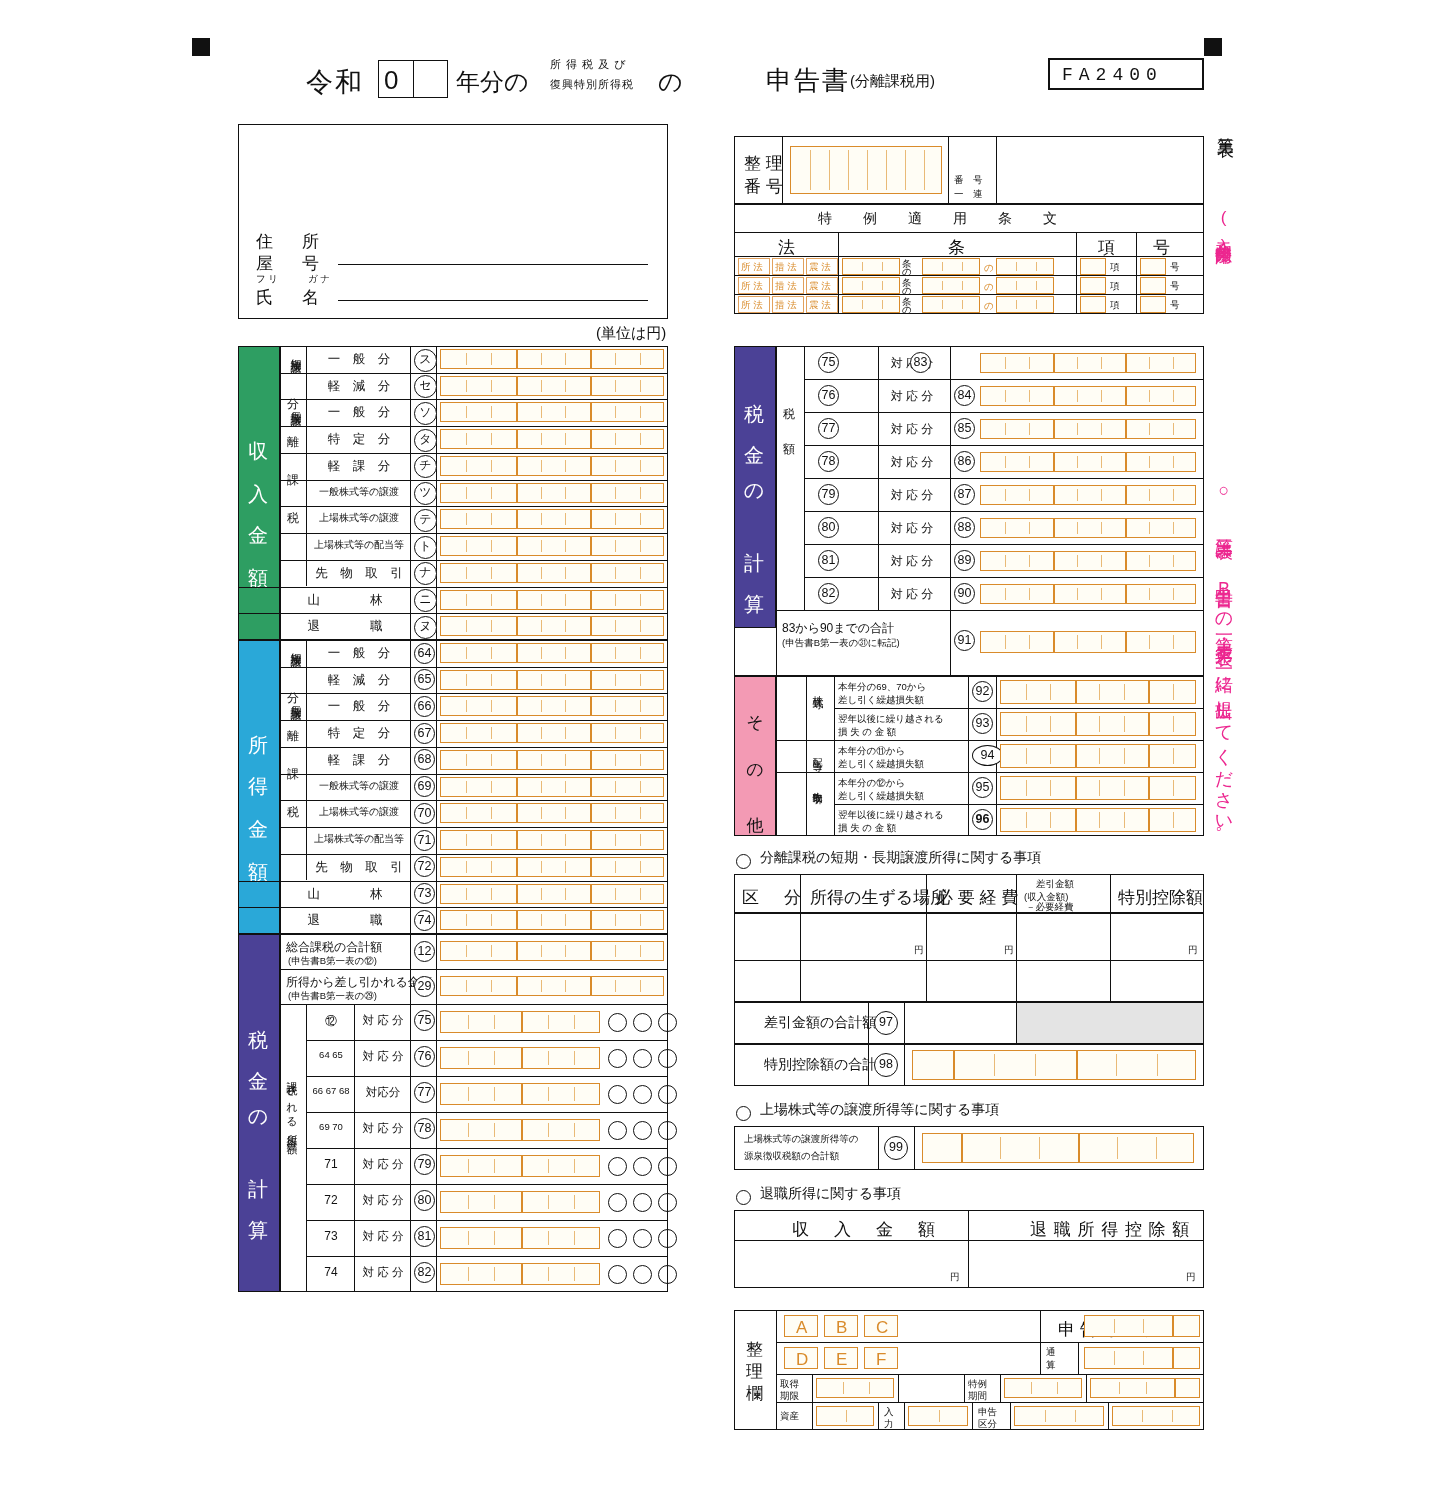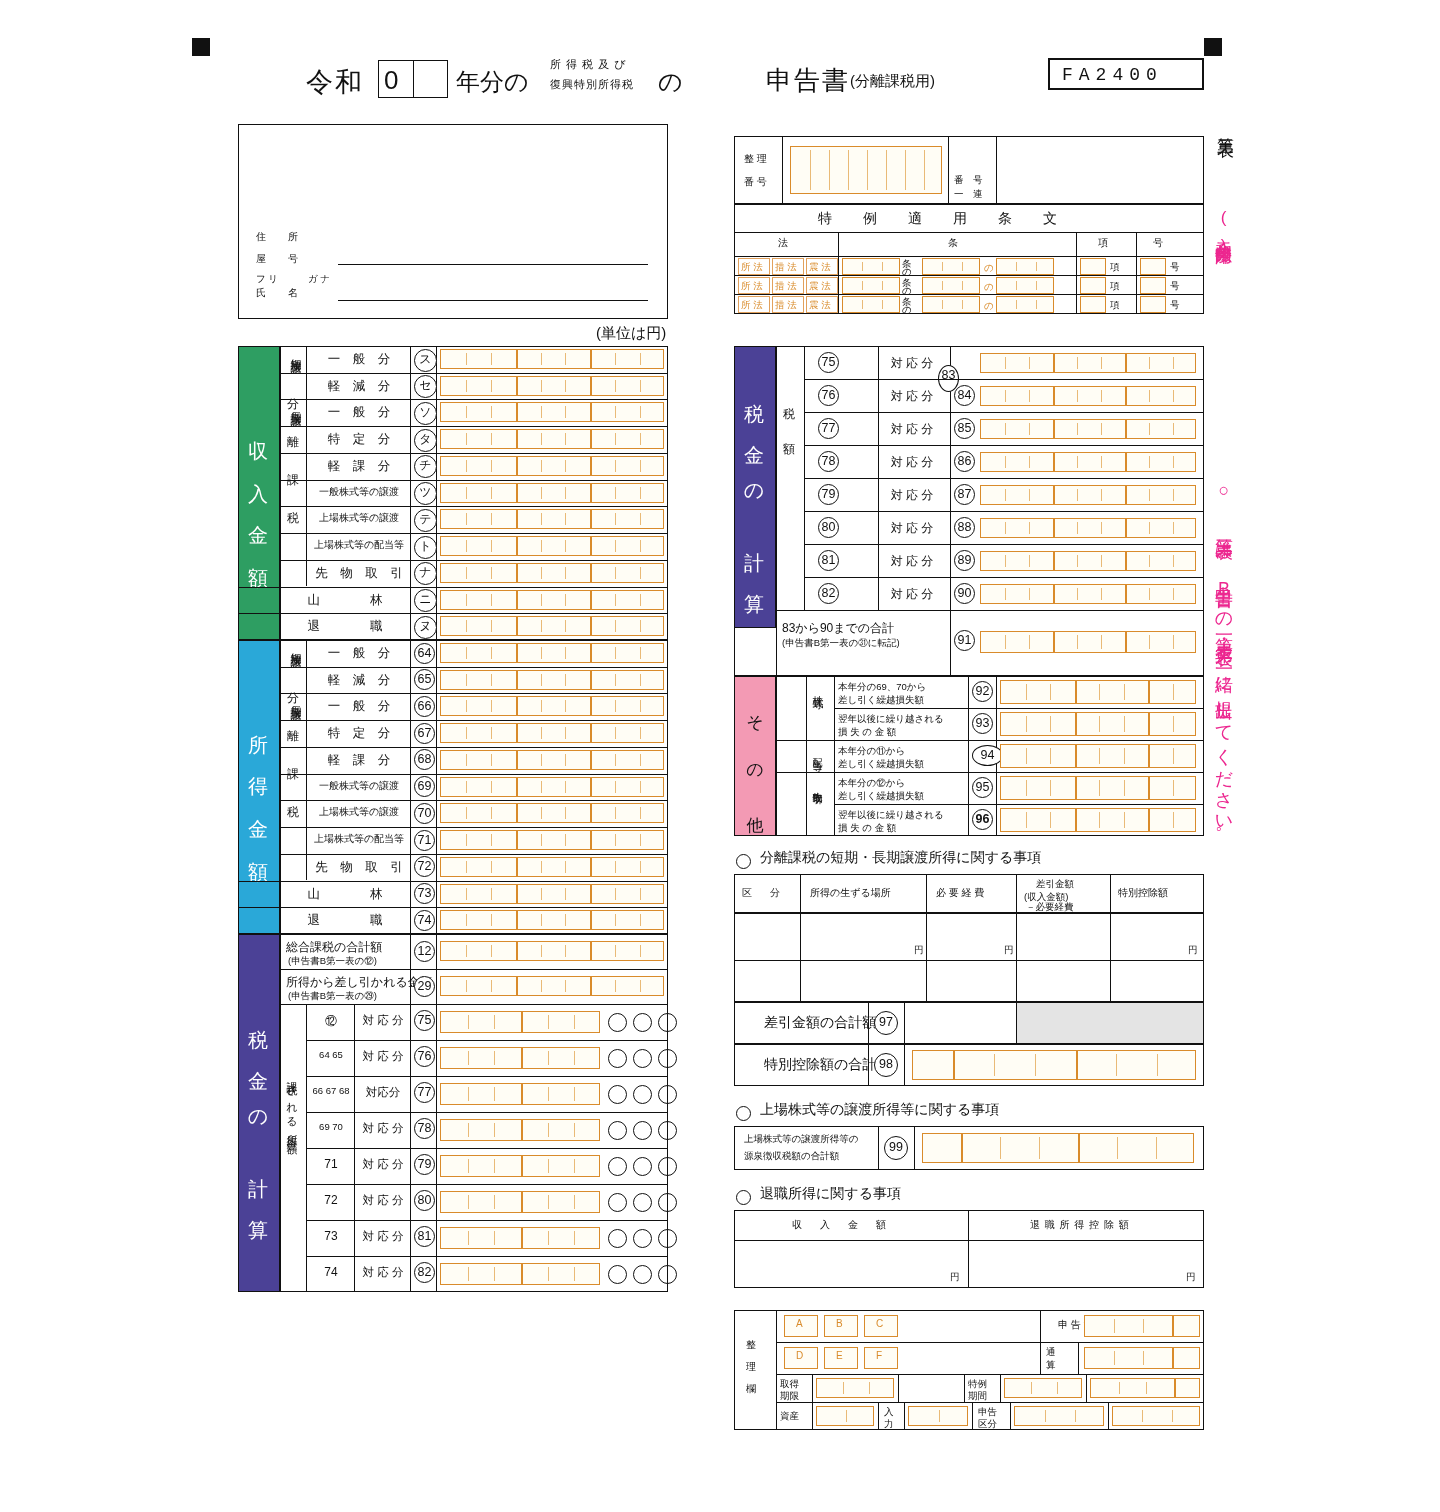--- a/index.html
+++ b/index.html
@@ -15,21 +15,21 @@
   .v{writing-mode:vertical-rl;text-orientation:upright;white-space:nowrap;}
   .box{position:absolute;box-sizing:border-box;border:1px solid #111;}
   .corner{position:absolute;width:18px;height:18px;background:#111;}
   .cellrow{position:absolute;box-sizing:border-box;border:1px solid #d98b2b;background:#fffdf5;}
   .cellrow .seg{position:absolute;top:3px;bottom:3px;width:1px;background:#e9ba77;}
   .cellrow .segb{position:absolute;top:0;bottom:0;width:1.5px;background:#d98b2b;}
   .circ{position:absolute;width:21px;height:21px;border:1.6px solid #111;border-radius:50%;
         font-size:12px;line-height:19px;text-align:center;background:#fff;}
   .num{position:absolute;border:1.4px solid #111;border-radius:50%;
        font-size:12.5px;text-align:center;background:#fff;box-sizing:border-box;}
-  .sm{font-size:10px;}
+  .sm{font-size:17px;}
   .xs{font-size:9.5px;}
   .hdrband{position:absolute;box-sizing:border-box;border:1px solid #111;color:#fff;
     display:flex;align-items:center;justify-content:center;}
   .hdrband span{writing-mode:vertical-rl;text-orientation:upright;font-size:20px;letter-spacing:10px;}
   .zeros{position:absolute;display:flex;gap:6px;}
   .zeros i{display:block;width:17px;height:17px;border:1.6px solid #111;border-radius:50%;}
   .hline{position:absolute;background:#111;height:1px;}
   .vline{position:absolute;background:#111;width:1px;}
   .side{position:absolute;color:#ec268f;}
   .ocirc{position:absolute;width:13px;height:13px;border:1.5px solid #111;border-radius:50%;}
@@ -835,21 +835,21 @@
         <div class="seg" style="left: 107px;"></div>
         <div class="seg" style="left: 133px;"></div>
       </div>
       <div class="zeros" style="left:430px;top:1237px;">
         <i></i>
         <i></i>
         <i></i>
       </div>
       <div class="num" style="left:640px;top:324px;width:21px;height:21px;line-height:19px;">75</div>
       <div class="t" style="left:704px;top:327px;width:60px;text-align:center;font-size:12px;">対 応 分</div>
-      <div class="num" style="left:760px;top:324px;width:21px;height:27px;line-height:19px;margin-top:13px;">83</div>
+      <div class="num" style="left:732px;top:324px;width:21px;height:21px;line-height:19px;">83</div>
       <div class="cellrow" style="left:802px;top:325px;width:216px;height:20px;">
         <div class="seg" style="left: 24px;"></div>
         <div class="seg" style="left: 48px;"></div>
         <div class="segb" style="left: 72px;"></div>
         <div class="seg" style="left: 96px;"></div>
         <div class="seg" style="left: 120px;"></div>
         <div class="segb" style="left: 144px;"></div>
         <div class="seg" style="left: 168px;"></div>
         <div class="seg" style="left: 192px;"></div>
       </div>

